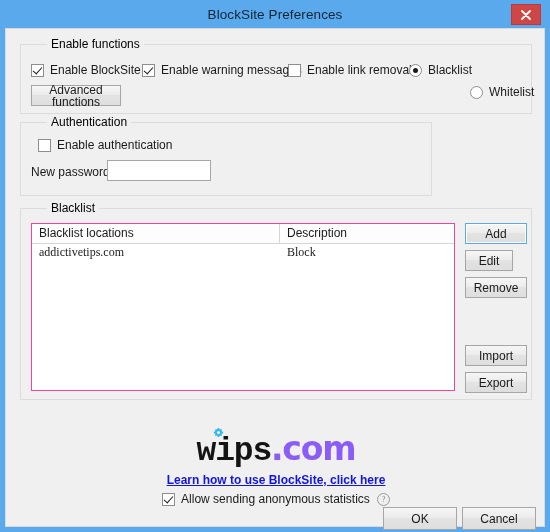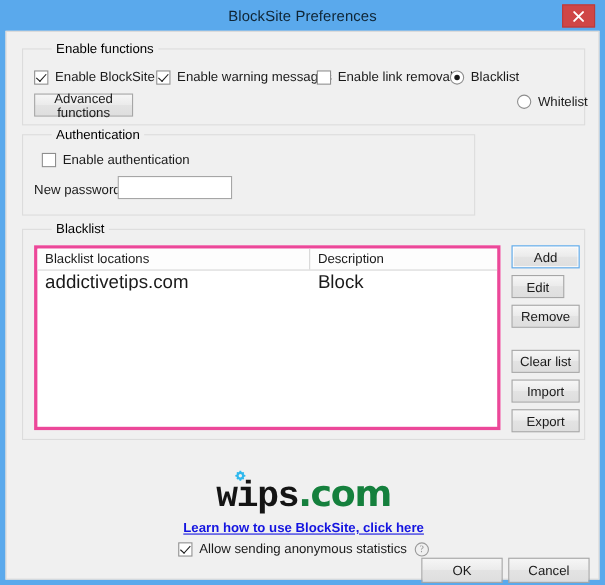--- a/index.html
+++ b/index.html
@@ -177,65 +177,66 @@
   }
 
   
   .listview {
     position: absolute;
     left: 10px;
     top: 14px;
     width: 424px;
     height: 168px;
     background: #ffffff;
-    border: 3px solid #ec4899;
+    border: 1px solid #ec4899;
     box-sizing: border-box;
     overflow: hidden;
   }
   .lv-head {
     display: flex;
     height: 19px;
     border-bottom: 1px solid #d6d6d6;
     background: #fdfdfd;
   }
   .lv-head .cell {
     font-size: 12px;
     color: #1a1a1a;
     padding: 2px 0 0 7px;
     box-sizing: border-box;
     white-space: nowrap;
   }
   .lv-head .cell.c1 { width: 248px; border-right: 1px solid #d6d6d6; }
   .lv-head .cell.c2 { flex: 1; }
   .lv-row { display: flex; height: 18px; }
   .lv-row .cell {
-    font-size: 17px;
+    font-size: 12px;
     color: #1a1a1a;
     padding: 1px 0 0 7px;
     box-sizing: border-box;
     white-space: nowrap;
     overflow: hidden;
+    font-family: Liberation Serif, serif;
   }
   .lv-row .cell.c1 { width: 248px; }
   .lv-row .cell.c2 { flex: 1; }
 
   
   .logo {
     position: absolute;
     left: 0; top: 403px;
     width: 540px;
     text-align: center;
     font-family: "DejaVu Sans", sans-serif;
     font-weight: bold;
     font-size: 33px;
     letter-spacing: -1.2px;
     line-height: 33px;
   }
   .logo .dark { color: #141414; font-family: Liberation Mono, monospace; }
-  .logo .cyan { color: #15803d; text-align: center; }
+  .logo .cyan { color: #8b5cf6; text-align: center; }
   .gear-icon {
     position: absolute;
     left: 207px;
     top: 398px;
     width: 11px;
     height: 11px;
   }
   .learn-link {
     position: absolute;
     left: 0; top: 444px;
@@ -338,21 +339,20 @@
         </div>
         <div class="lv-row">
           <div class="cell c1">addictivetips.com</div>
           <div class="cell c2">Block</div>
         </div>
       </div>
 
       <button class="btn focused" style="left:444px; top:14px;  width:62px; height:21px;">Add</button>
       <button class="btn" style="left:444px; top:41px;  width:48px; height:21px;">Edit</button>
       <button class="btn" style="left:444px; top:68px;  width:62px; height:21px;">Remove</button>
-      <button class="btn" style="left:444px; top:109px; width:62px; height:21px;">Clear list</button>
       <button class="btn" style="left:444px; top:163px; width:62px; height:21px;">Export</button>
       <button class="btn" style="left:444px; top:136px; width:62px; height:21px;">Import</button>
     </div>
 
     <svg class="gear-icon" viewBox="0 0 24 24">
       <path fill="#2fb8ed" d="M13.6 2h-3.2l-.5 2.3-1.5.9L6.2 4.4 4.4 6.2l.8 2.2-.9 1.5L2 10.4v3.2l2.3.5.9 1.5-.8 2.2 1.8 1.8 2.2-.8 1.5.9.5 2.3h3.2l.5-2.3 1.5-.9 2.2.8 1.8-1.8-.8-2.2.9-1.5 2.3-.5v-3.2l-2.3-.5-.9-1.5.8-2.2-1.8-1.8-2.2.8-1.5-.9z"></path>
       <circle cx="12" cy="12" r="3.4" fill="#f0f0f0"></circle>
     </svg>
 
     <div class="logo">

